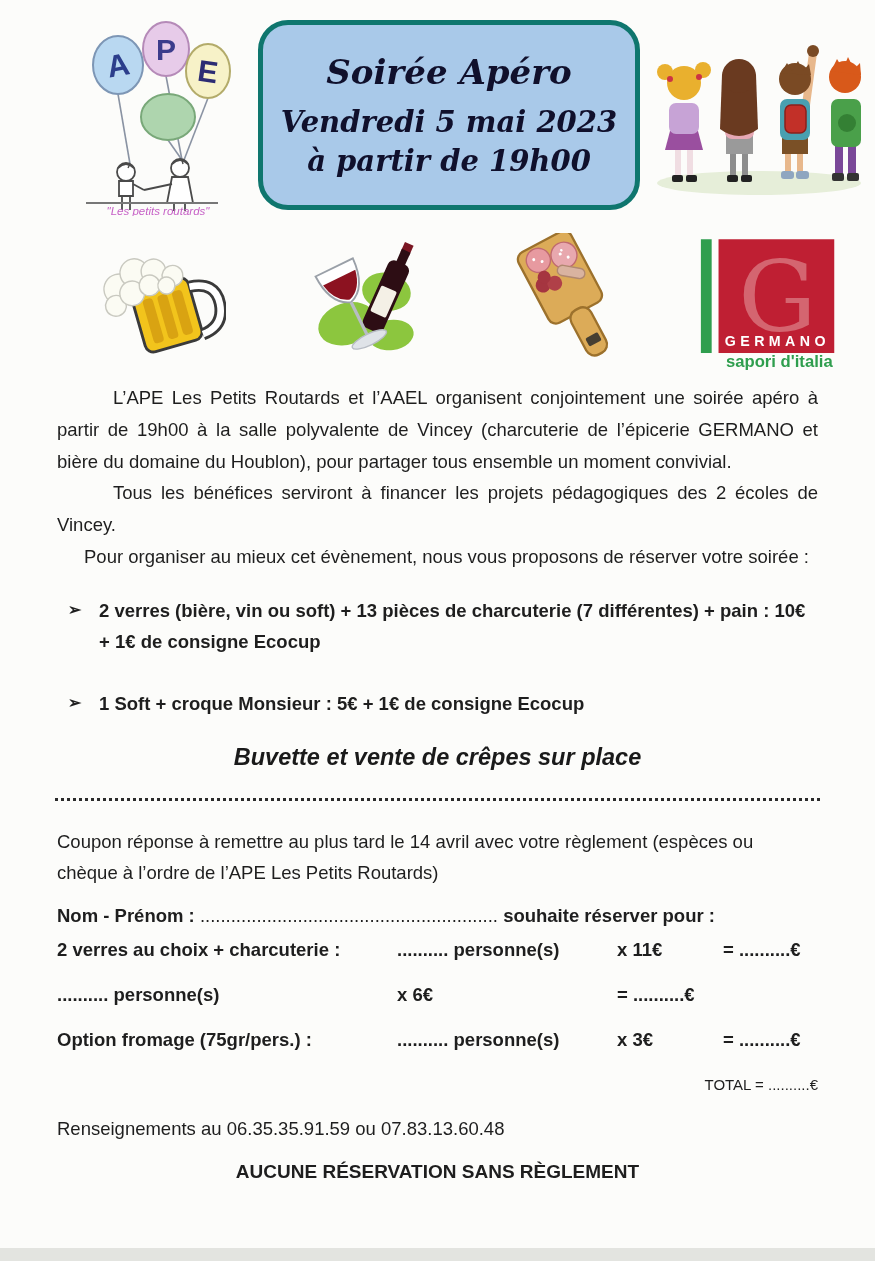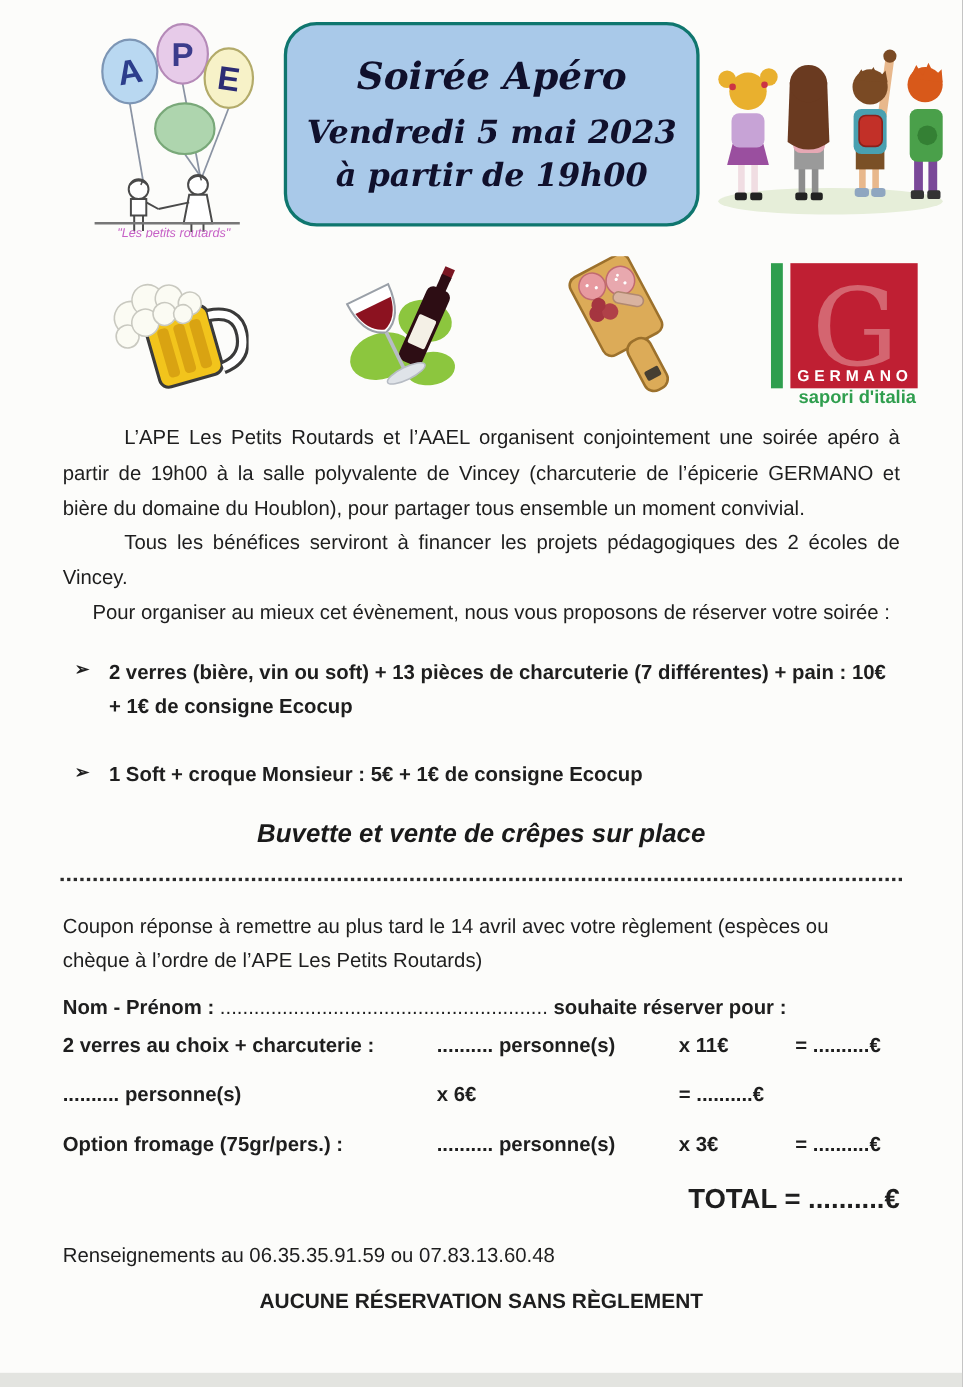--- a/index.html
+++ b/index.html
@@ -6,21 +6,21 @@
   .page {
     width:875px; height:1261px; position:relative; margin:0 auto;
     background:#fcfcfa; overflow:hidden;
     font-family:"Liberation Sans", sans-serif; color:#1e1e1e;
   }
   
   .header { display:flex; align-items:flex-start; padding:16px 0 0 84px; }
   .ape-logo { width:148px; height:200px; flex:none; }
   .event-box {
     flex:none; width:372px; height:180px; margin-left:26px; margin-top:4px;
-    background:#a9c9e9; border:3px solid #0f766e; border-radius:30px;
+    background:#a9c9e9; border:5px solid #0f766e; border-radius:30px;
     display:flex; flex-direction:column; justify-content:center; align-items:center;
     font-family:"DejaVu Serif", serif; font-style:italic; font-weight:bold; color:#10102c;
   }
   .event-title { font-size:34px; margin-bottom:13px; }
   .event-date  { font-size:29px; margin-bottom:5px; }
   .event-time  { font-size:29px; }
   .children-illustration { width:226px; height:172px; margin-left:6px; margin-top:14px; }
 
   .organizer { text-align:center; font-weight:bold; font-size:22px; margin-top:12px; color:#242424; }
 
@@ -44,21 +44,21 @@
   .buvette { text-align:center; font-weight:bold; font-style:italic; font-size:23.5px; margin-top:25px; color:#1a1a1a; }
 
   .cut-line { margin:27px 55px 0; border-top:3px dotted #2b2b2b; height:0; }
 
   
   .coupon-intro { margin:25px 57px 0; font-size:18.5px; line-height:1.68; }
   .name-line { margin:17px 57px 0; font-size:18.5px; white-space:nowrap; }
   .bold { font-weight:bold; }
   .coupon-table { margin:12px 57px 0; font-size:18.5px; font-weight:bold; }
   .coupon-row { display:grid; grid-template-columns:340px 220px 106px 1fr; align-items:baseline; height:45px; }
-  .total-line { margin:2px 57px 0; text-align:right; font-weight:bold; font-size:25px; }
+  .total-line { margin:2px 57px 0; text-align:right; font-weight:normal; font-size:15px; }
   .contact { margin:25px 57px 0; font-size:18.5px; }
   .warning { margin-top:21px; text-align:center; font-weight:bold; font-size:19px; }
   .bottom-strip { position:absolute; left:0; right:0; bottom:0; height:13px; background:#e3e4e0; }
 </style>
 </head>
 <body>
 
 <div class="page">
 
   <div class="header">

